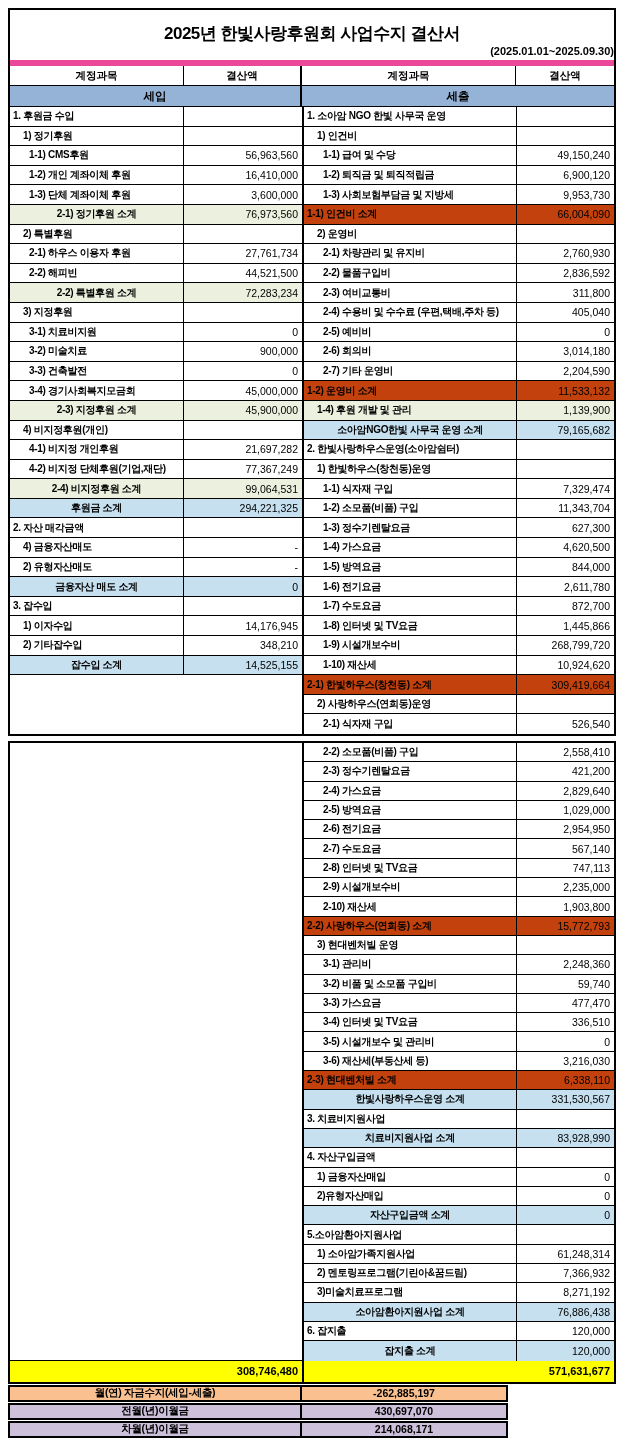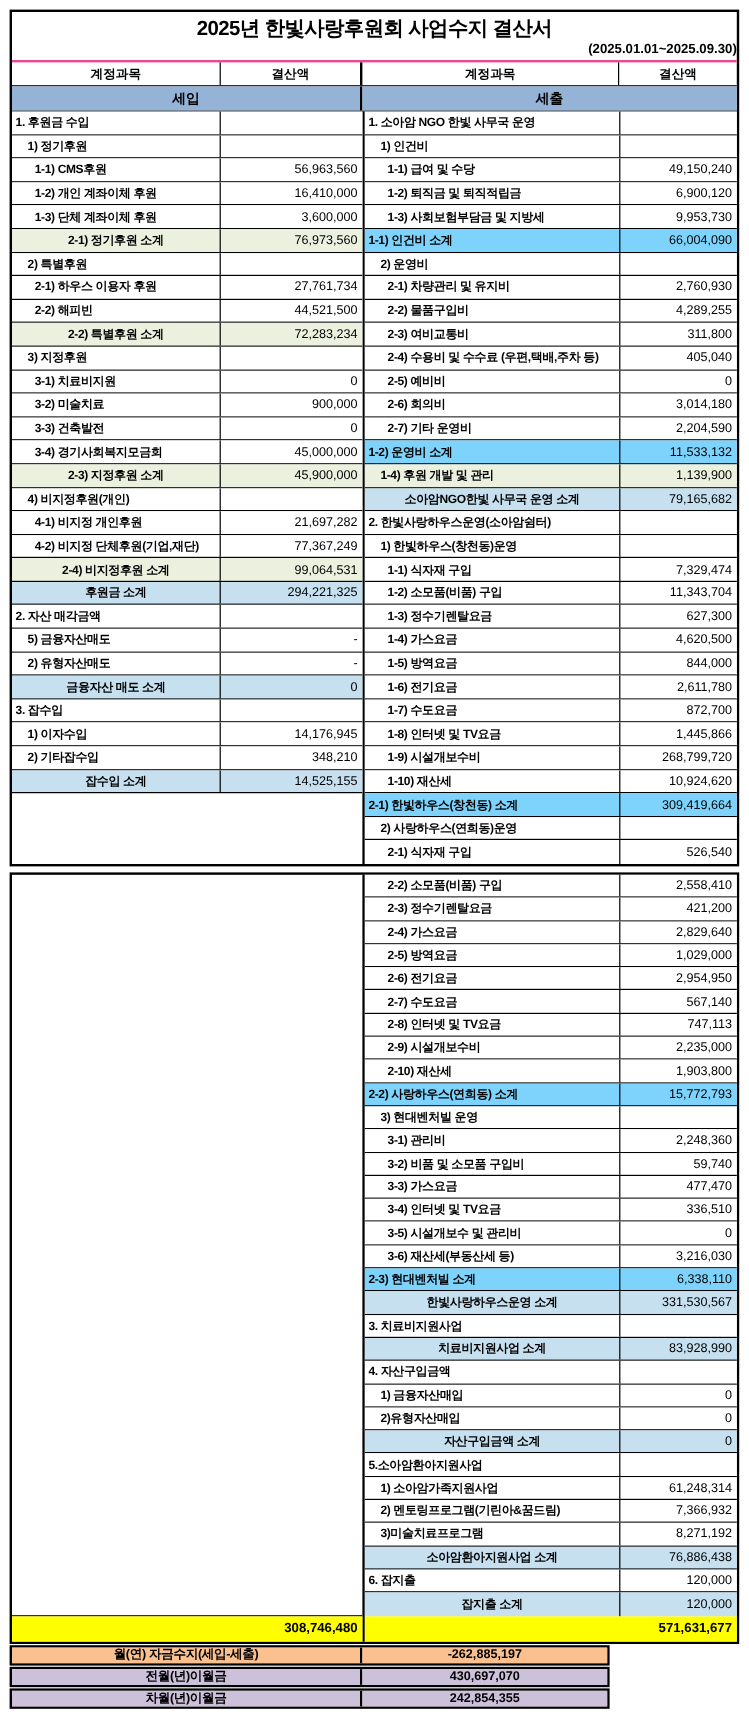--- a/index.html
+++ b/index.html
@@ -6,21 +6,21 @@
   body {
     width:624px; height:1441px; overflow:hidden;
     font-family:"Liberation Sans","DejaVu Sans",sans-serif;
     color:#000; -webkit-font-smoothing:antialiased;
   }
   .sheet { padding:8px; box-sizing:border-box; }
   .page { width:608px; box-sizing:border-box; border:2px solid #000; background:#fff; }
   .page2 { margin-top:5px; }
 
   
-  .title-box { border-bottom:2px solid #ec4899; text-align:center; padding:4px 0 2px; }
+  .title-box { border-bottom:6px solid #ec4899; text-align:center; padding:14px 0 2px; }
   .title { font-size:17px; font-weight:bold; line-height:20px; letter-spacing:-0.5px; }
   .subtitle { font-size:11px; font-weight:bold; line-height:14px;text-align:right; }
 
   
   .colhead { display:flex; height:20px; border-bottom:1px solid #000; box-sizing:border-box;justify-content:flex-end; }
   .colhead .c { display:flex; align-items:center; justify-content:center; font-size:10.5px; font-weight:600; box-sizing:border-box; }
   .c1 { width:174px; border-right:1px solid #000; }
   .c2 { width:118px; border-right:2px solid #000; }
   .c3 { width:214px; border-right:1px solid #000; }
   .c4 { flex:1; }
@@ -41,21 +41,21 @@
   .page2 .r { height:19.3px; }
   .lhalf .lab { width:174px; }
   .rhalf .lab { width:213px; }
   .lab { display:flex; align-items:center; padding-left:3px; border-right:1px solid #000; box-sizing:border-box; font-weight:bold; letter-spacing:-0.3px; white-space:nowrap; overflow:hidden; }
   .val { flex:1; display:flex; align-items:center; justify-content:flex-end; padding-right:4px; font-size:10.5px; font-weight:400; }
   .r:last-child { border-bottom:none; }
 
   .g .lab { padding-left:13px; }
   .i .lab { padding-left:19px; }
   .sg  { background:#ebf1de; } .sg .lab  { justify-content:center; padding-left:0; }
-  .sgl { background:#7dd3fc; }
+  .sgl { background:#c2410c; }
   .sg2 { background:#ebf1de; } .sg2 .lab { padding-left:13px; }
   .sb  { background:#c6e0f0; } .sb .lab  { justify-content:center; padding-left:0; }
 
   .filler { flex:1; border-bottom:none; }
   .lhalf .filler { border-bottom:1px solid #000; }
   .lhalf .filler.no-bot { border-bottom:none; }
 
   
   .tot { height:21px !important; background:#ffff00; }
   .tot .lab { justify-content:center; padding-left:0; font-size:10.5px;margin-top:28px; }
@@ -175,21 +175,21 @@
           </div>
           <div class="r sb">
             <div class="lab">후원금 소계</div>
             <div class="val">294,221,325</div>
           </div>
           <div class="r h">
             <div class="lab">2. 자산 매각금액</div>
             <div class="val"></div>
           </div>
           <div class="r g">
-            <div class="lab">5) 금융자산매도</div>
+            <div class="lab">4) 금융자산매도</div>
             <div class="val">-</div>
           </div>
           <div class="r g">
             <div class="lab">2) 유형자산매도</div>
             <div class="val">-</div>
           </div>
           <div class="r sb">
             <div class="lab">금융자산 매도 소계</div>
             <div class="val">0</div>
           </div>
@@ -239,21 +239,21 @@
           <div class="r g">
             <div class="lab">2) 운영비</div>
             <div class="val"></div>
           </div>
           <div class="r i">
             <div class="lab">2-1) 차량관리 및 유지비</div>
             <div class="val">2,760,930</div>
           </div>
           <div class="r i">
             <div class="lab">2-2) 물품구입비</div>
-            <div class="val">4,289,255</div>
+            <div class="val">2,836,592</div>
           </div>
           <div class="r i">
             <div class="lab">2-3) 여비교통비</div>
             <div class="val">311,800</div>
           </div>
           <div class="r i">
             <div class="lab">2-4) 수용비 및 수수료 (우편,택배,주차 등)</div>
             <div class="val">405,040</div>
           </div>
           <div class="r i">
@@ -495,16 +495,16 @@
   <div class="sumrow sum-orange">
     <div class="slab">월(연) 자금수지(세입-세출)</div>
     <div class="sval">-262,885,197</div>
   </div>
   <div class="sumrow sum-purple">
     <div class="slab">전월(년)이월금</div>
     <div class="sval">430,697,070</div>
   </div>
   <div class="sumrow sum-purple">
     <div class="slab">차월(년)이월금</div>
-    <div class="sval">242,854,355</div>
+    <div class="sval">214,068,171</div>
   </div>
 
 </div>
 
 </body></html>

